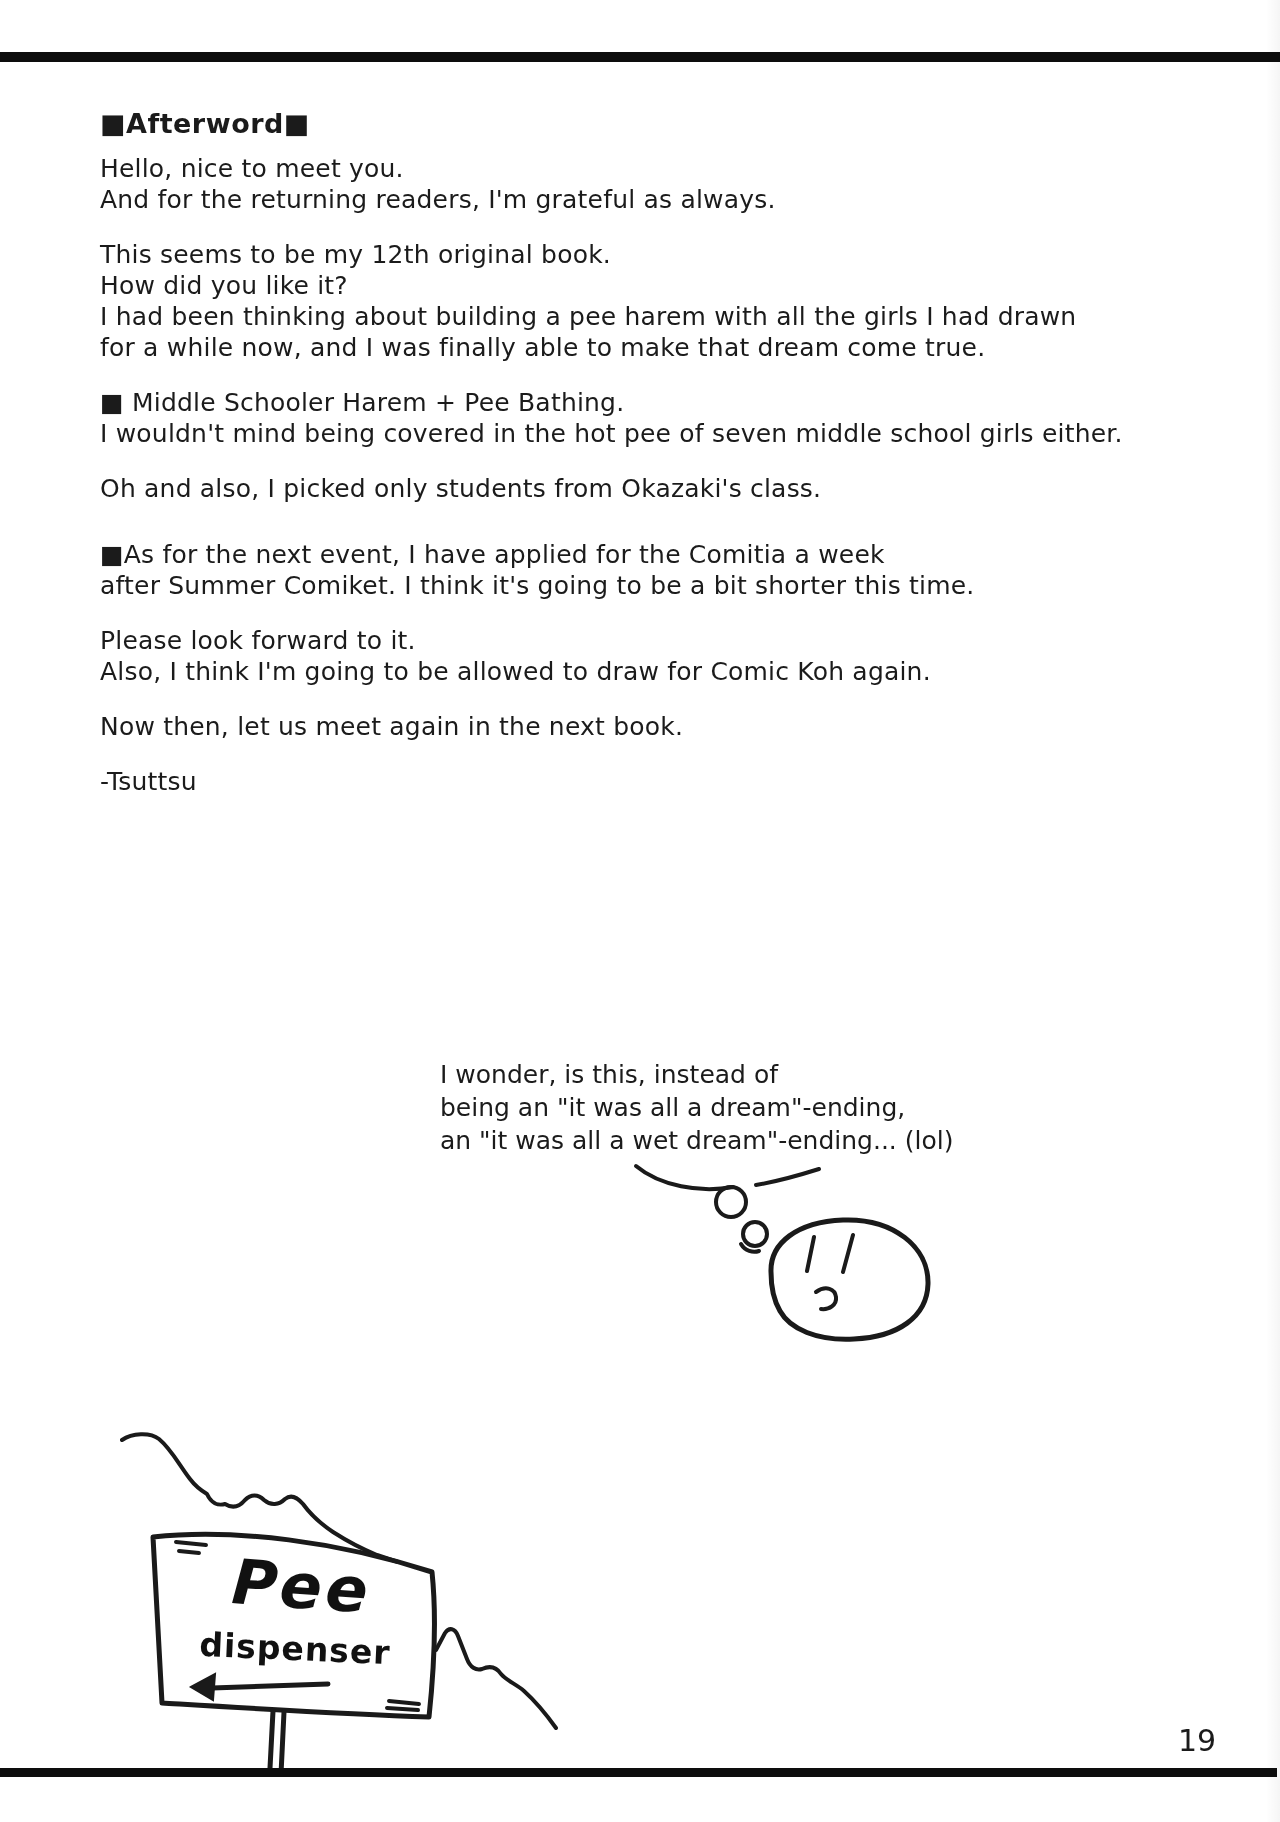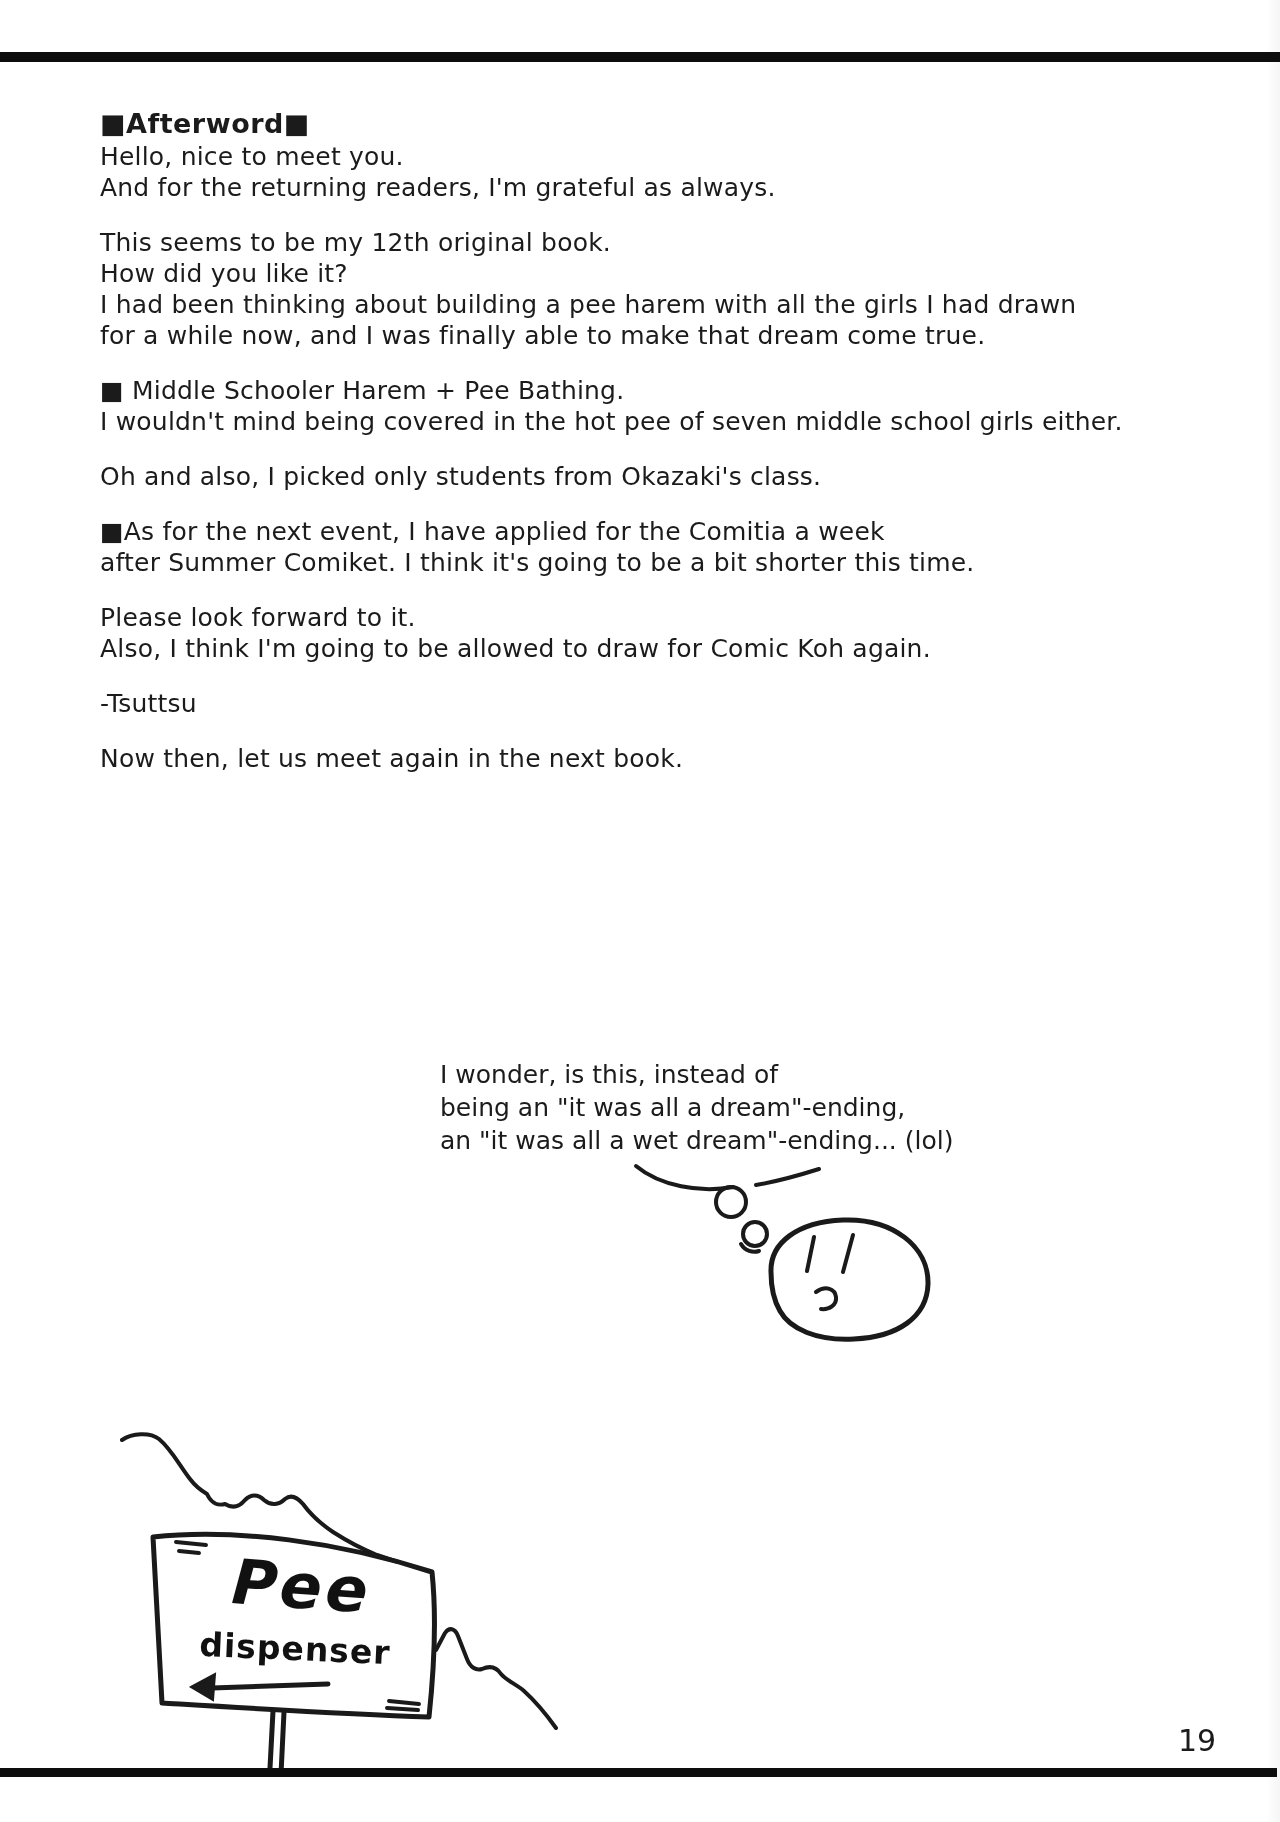--- a/index.html
+++ b/index.html
@@ -7,23 +7,23 @@
     position:relative;width:1280px;height:1822px;background:#ffffff;
     overflow:hidden;font-family:"DejaVu Sans",sans-serif;color:#1b1b1b;
   }
   .rule{position:absolute;left:0;background:#0d0d0d;}
   .rule.top{top:52px;width:1280px;height:10px;}
   .rule.bottom{top:1768px;width:1277px;height:9px;}
   .edge-shade{position:absolute;top:0;right:0;width:14px;height:1822px;
     background:linear-gradient(to right,rgba(0,0,0,0),rgba(0,0,0,0.04));}
   .afterword{position:absolute;left:100px;top:108px;width:1080px;
     font-size:25px;line-height:31px;letter-spacing:0.2px;}
-  .heading{font-size:27px;line-height:31px;font-weight:bold;letter-spacing:0.5px;margin-bottom:2px;}
+  .heading{font-size:27px;line-height:31px;font-weight:bold;letter-spacing:0.5px;margin-bottom:14px;}
   .para{margin-bottom:24px;}
-  .para:nth-child(4){margin-bottom:24px;}
+  .para:nth-child(4){margin-bottom:35px;}
   .thought{position:absolute;left:440px;top:1058px;width:560px;
     text-align:left;font-size:25px;line-height:33px;}
   .sign-title{
     position:absolute;left:222px;top:1556px;width:160px;text-align:center;
     font-size:62px;line-height:62px;font-weight:bold;font-style:italic;
     letter-spacing:4px;transform:rotate(4deg);color:#111;
   }
   .sign-subtitle{
     position:absolute;left:190px;top:1632px;width:210px;text-align:center;
     font-size:33px;line-height:34px;font-weight:bold;letter-spacing:1px;
@@ -62,24 +62,24 @@
         </div>
         <div class="para">
           <div class="line">■As for the next event, I have applied for the Comitia a week</div>
           <div class="line">after Summer Comiket. I think it's going to be a bit shorter this time.</div>
         </div>
         <div class="para">
           <div class="line">Please look forward to it.</div>
           <div class="line">Also, I think I'm going to be allowed to draw for Comic Koh again.</div>
         </div>
         <div class="para">
-          <div class="line">-Tsuttsu</div>
+          <div class="line">Now then, let us meet again in the next book.</div>
         </div>
         <div class="para">
-          <div class="line">Now then, let us meet again in the next book.</div>
+          <div class="line">-Tsuttsu</div>
         </div>
       </div>
   </div>
 
   <div class="thought">
     <div>I wonder, is this, instead of</div>
     <div>being an "it was all a dream"-ending,</div>
     <div>an "it was all a wet dream"-ending... (lol)</div>
   </div>
 

